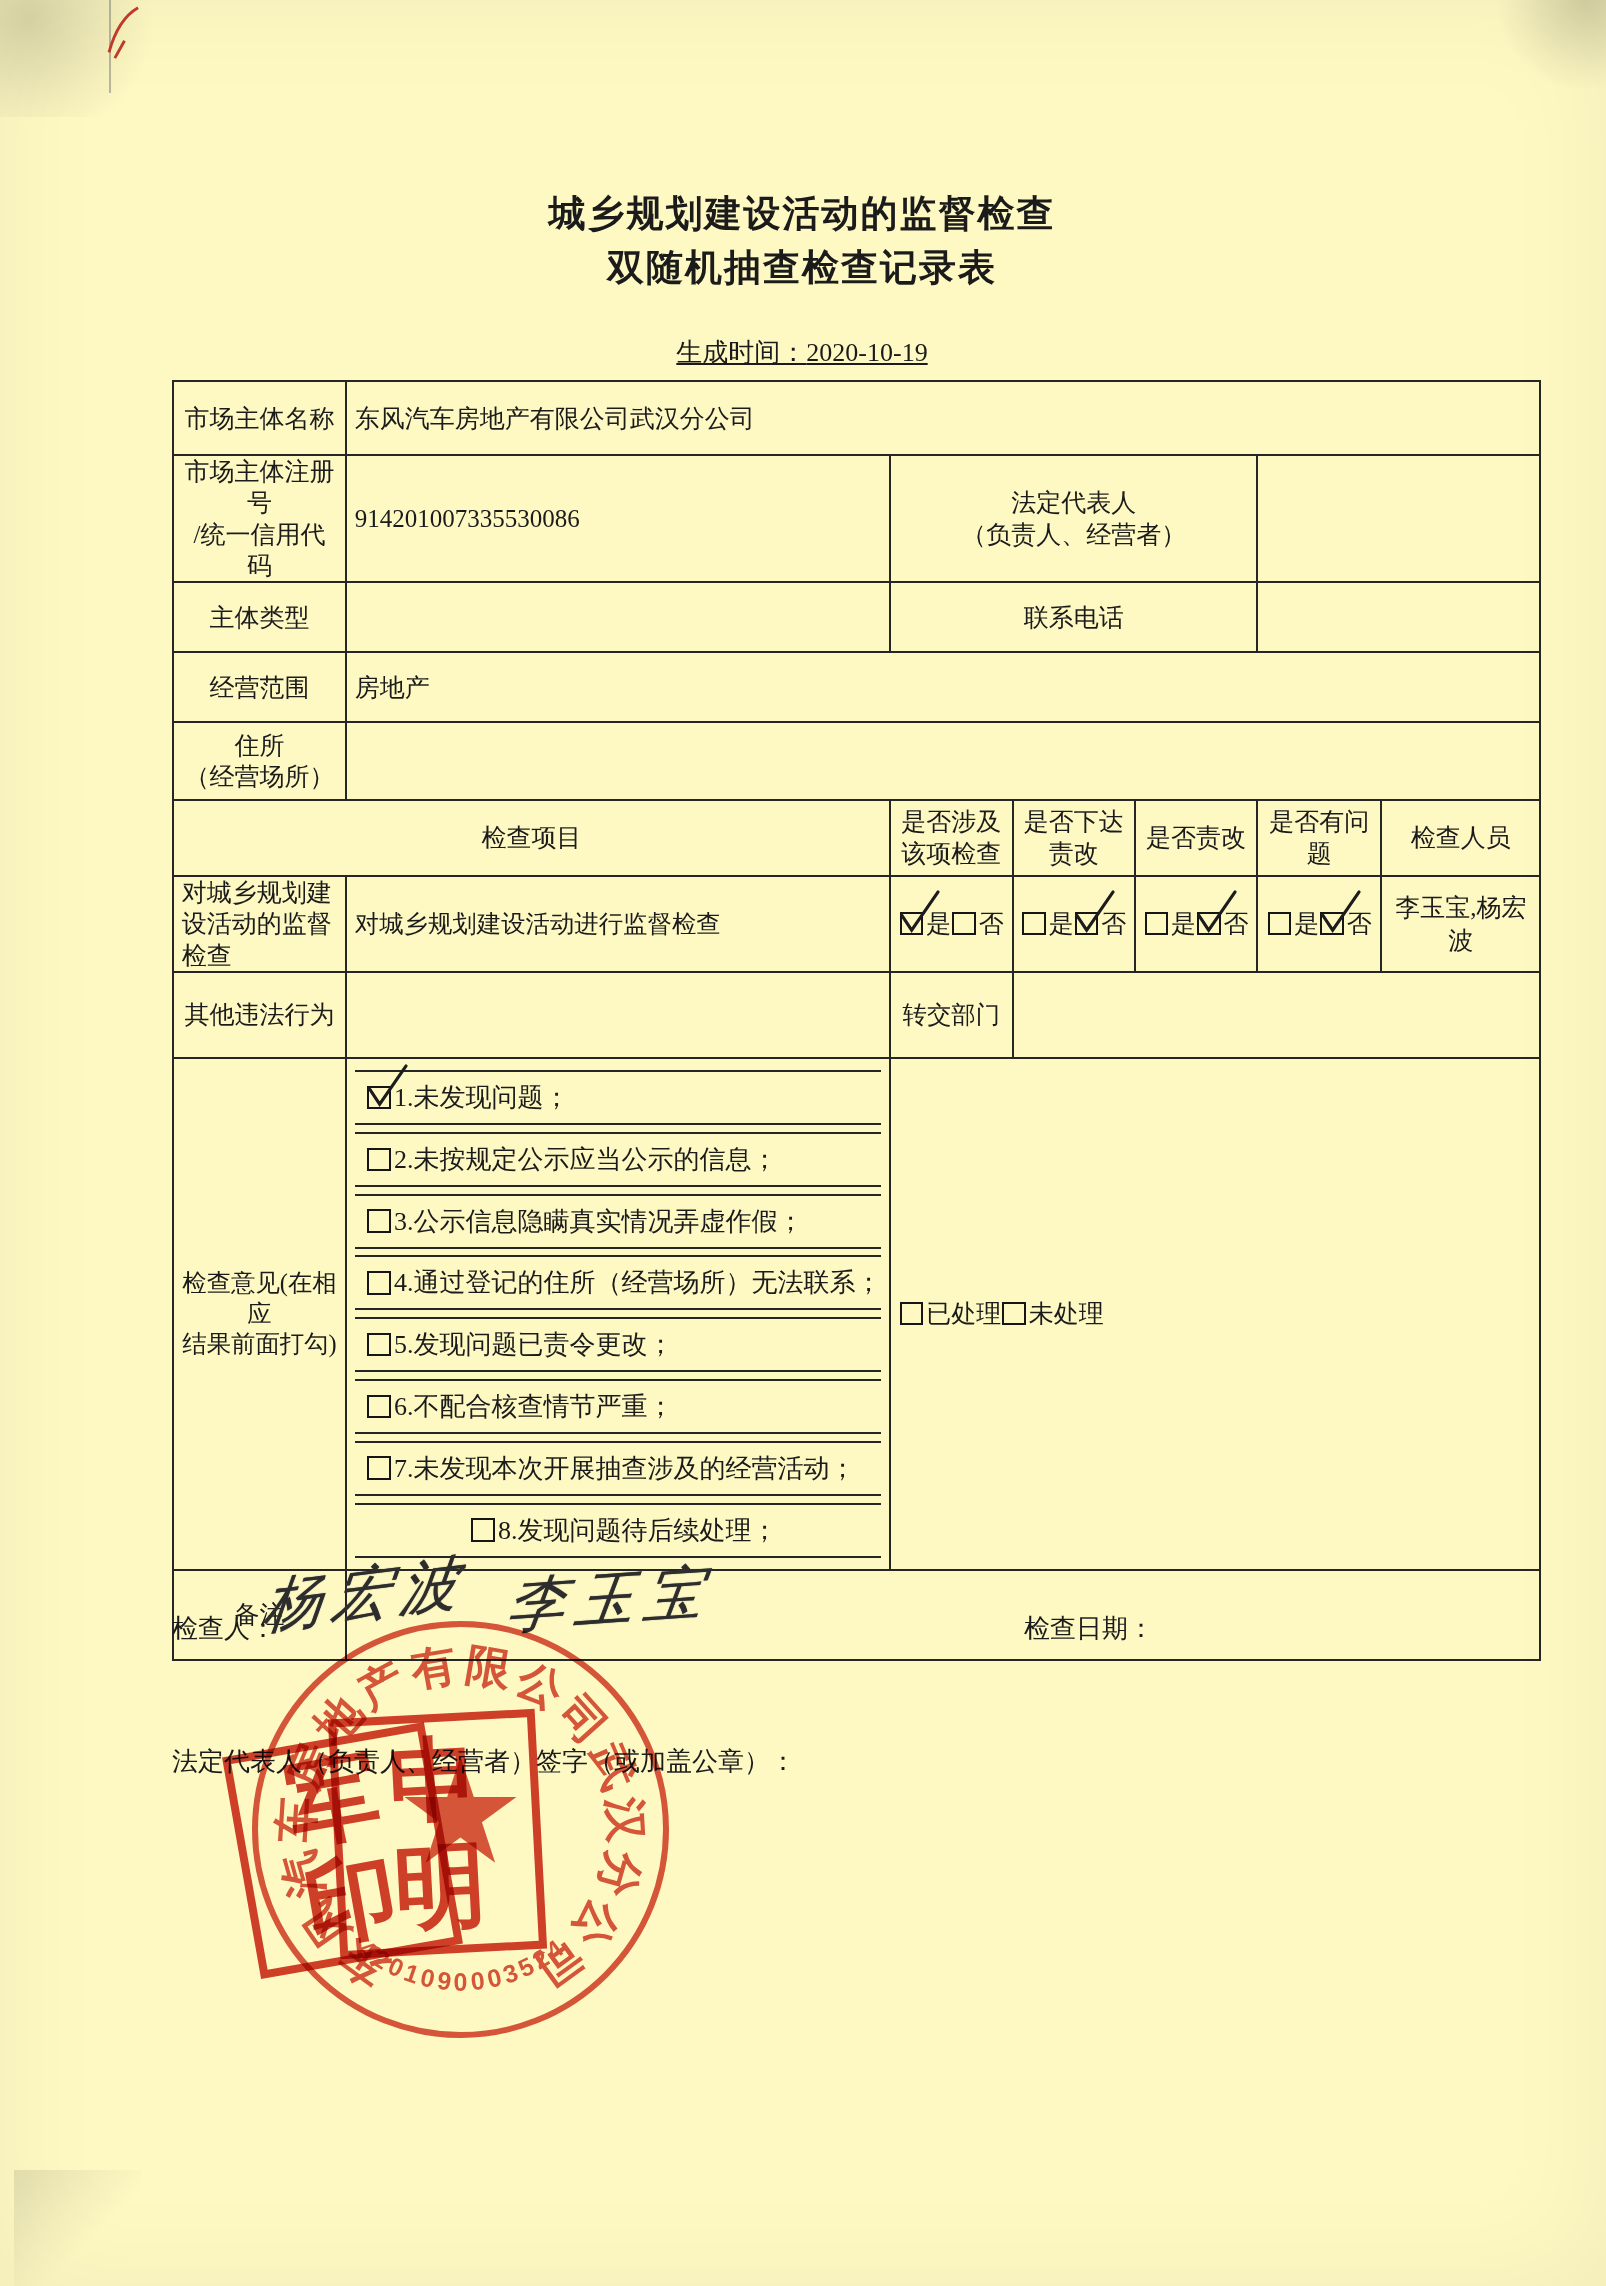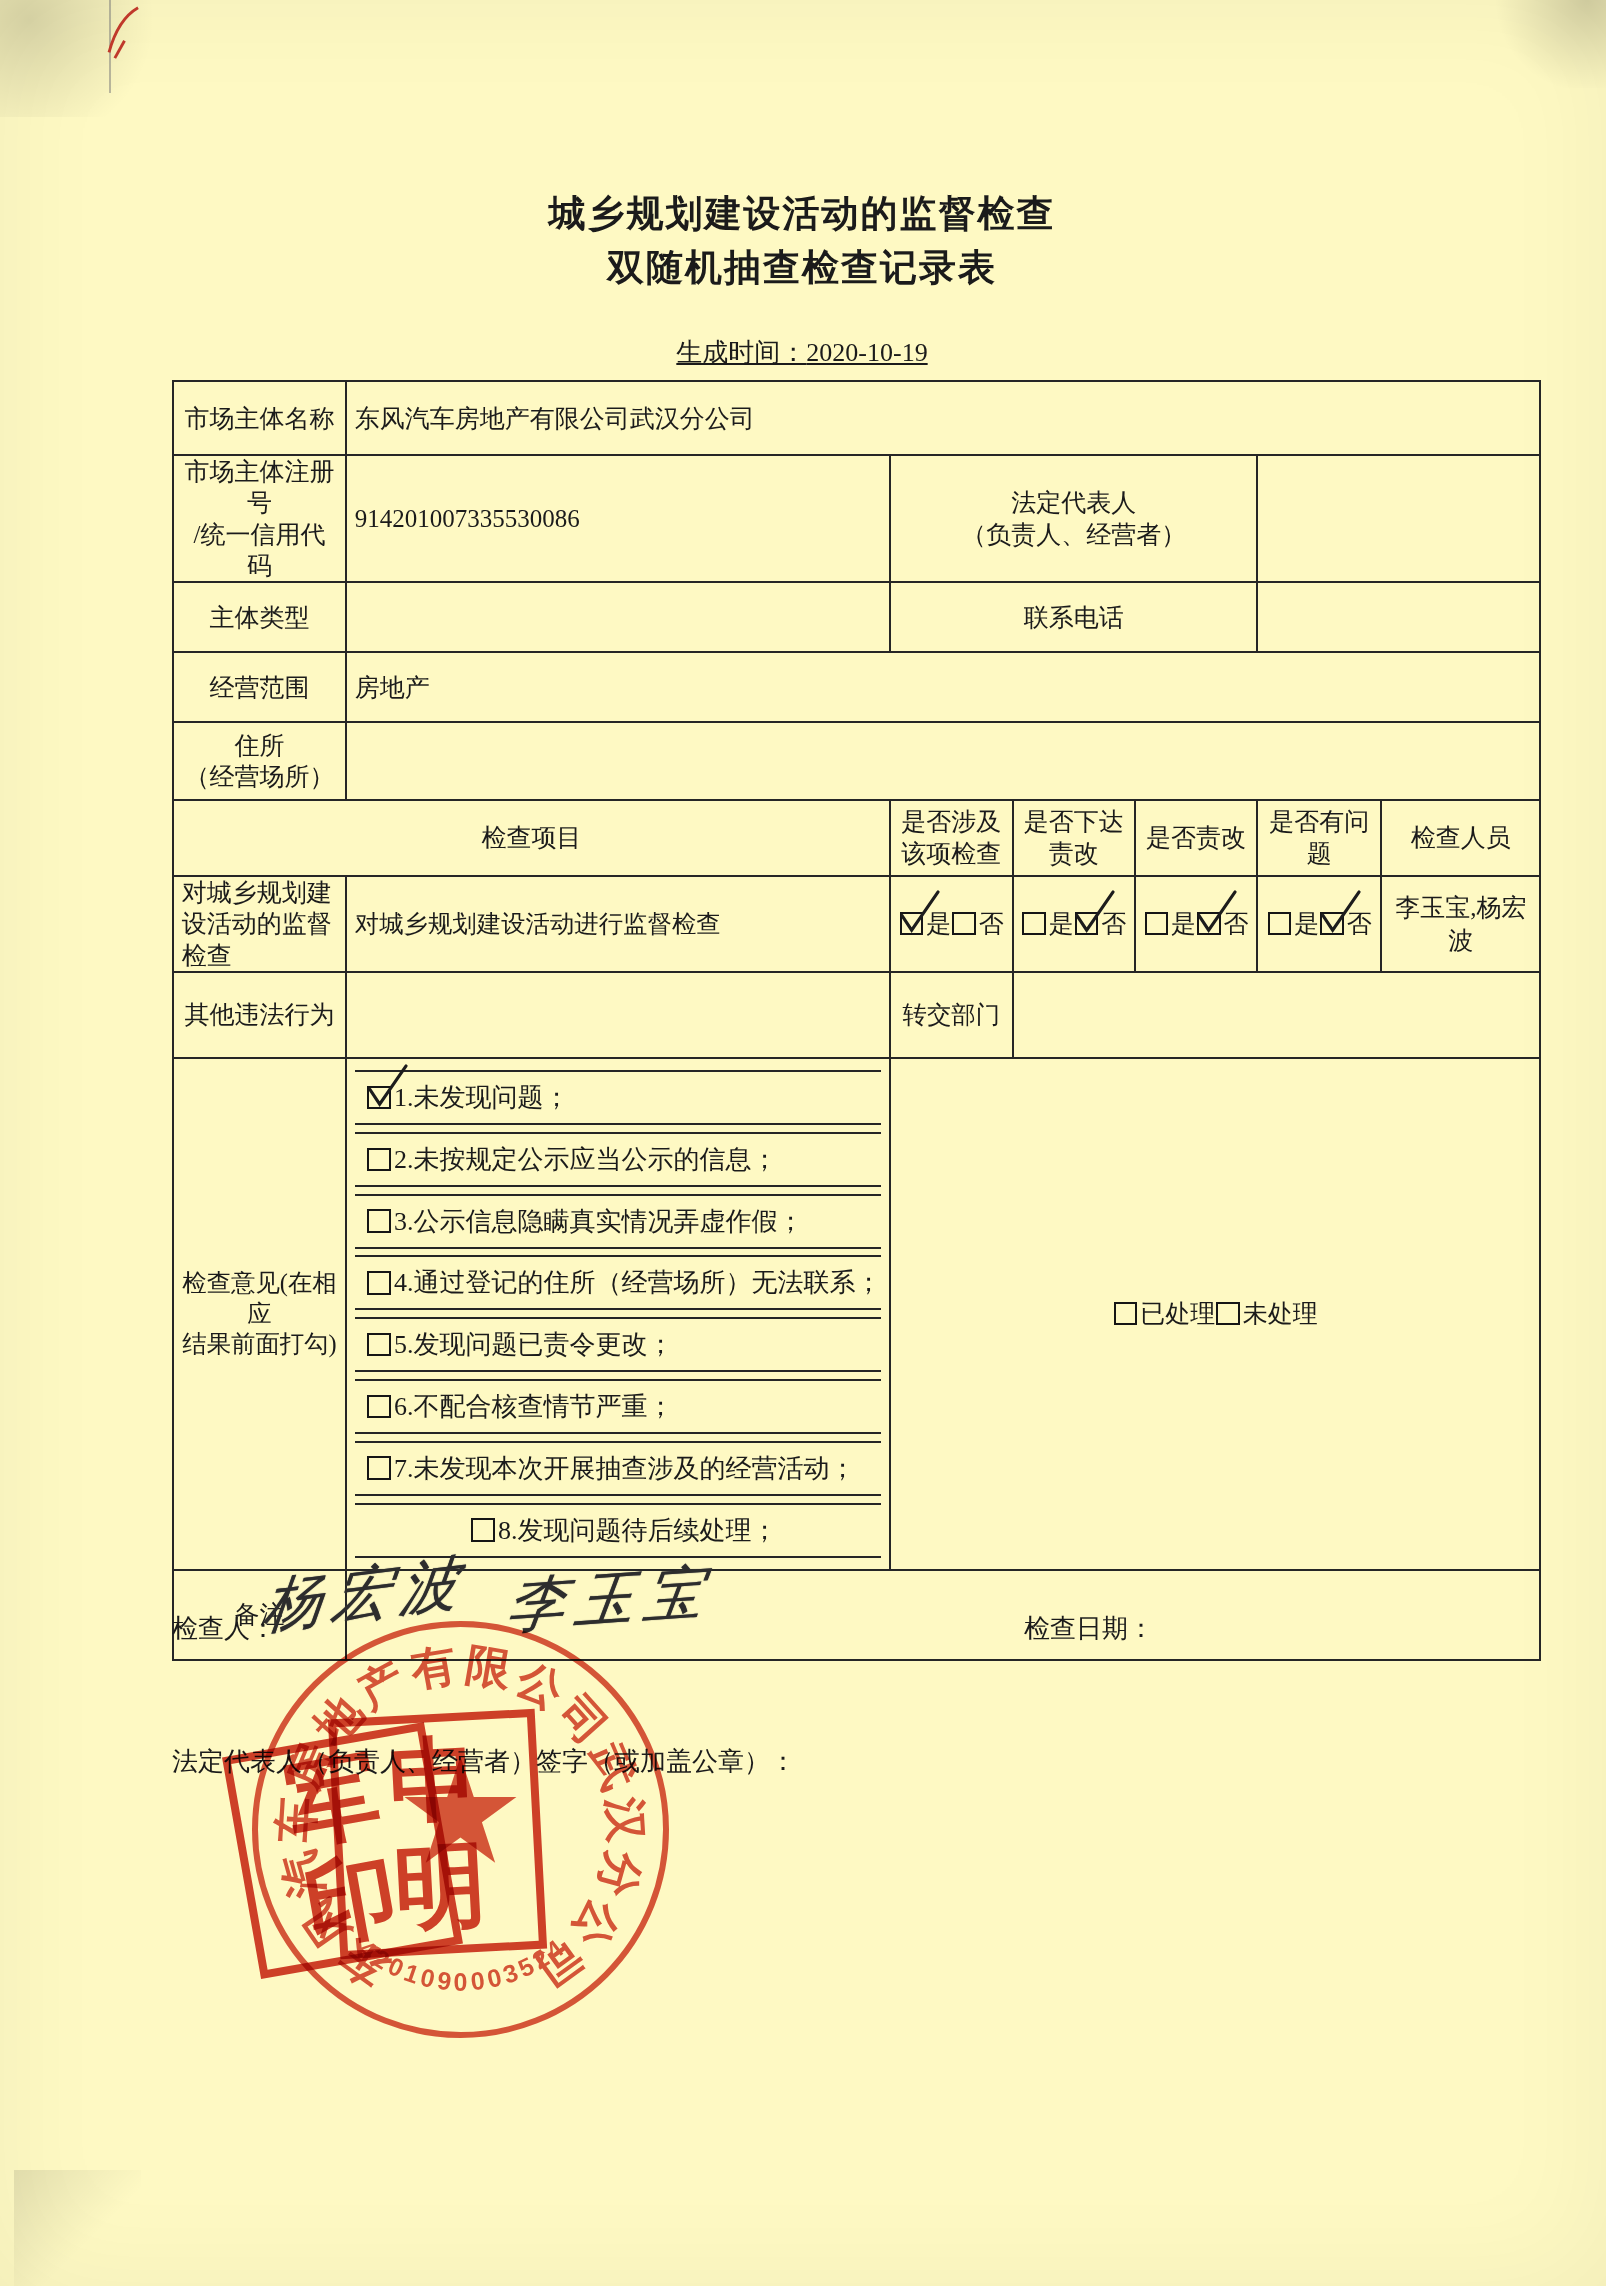--- a/index.html
+++ b/index.html
@@ -28,21 +28,21 @@
   td.hdr{text-align:center;font-size:24.4px;line-height:1.3;padding:0 3.9px;}
   td.val{text-align:left;padding-left:11.7px;}
   td.cat{font-size:23.4px;line-height:1.25;text-align:left;padding:0 2px;}
   td.cbcell{text-align:center;padding:0 2px;white-space:nowrap;font-size:24.4px;}
   td.insp{text-align:center;font-size:21.5px;padding:0 2px;}
   td.items{padding:7.8px 0 5.9px 0;vertical-align:top;}
   .opitem{box-sizing:border-box;height:55px;margin:0 0 6.8px 0;border-top:2px solid #262626;
           border-bottom:2px solid #262626;display:flex;align-items:center;padding-left:11.7px;
           white-space:nowrap;font-size:26px;}
   .opitem:last-child{margin-bottom:0;justify-content:center;}
-  td.handled{text-align:center;font-size:26px;white-space:nowrap;border-radius:16px;}
+  td.handled{text-align:left;font-size:26px;white-space:nowrap;border-radius:16px;}
   
   .cb{display:inline-block;position:relative;width:19.5px;height:19.5px;border:2.9px solid #161616;
       vertical-align:-2.9px;margin:0 2.9px 0 1px;}
   .tick{position:absolute;left:-6.8px;top:-26px;width:47px;height:51px;overflow:visible;}
   .tick path{stroke:#1c1c1c;stroke-width:3.2;fill:none;stroke-linecap:round;}
   
   .inspector-line{position:absolute;left:172px;top:1611px;font-size:26px;}
   .date-line{position:absolute;left:1024px;top:1611px;font-size:26px;}
   .legal-line{position:absolute;left:172px;top:1744px;font-size:26px;}
   .sig{position:absolute;color:#2d2d2d;font-style:italic;letter-spacing:9.8px;font-size:59px;

